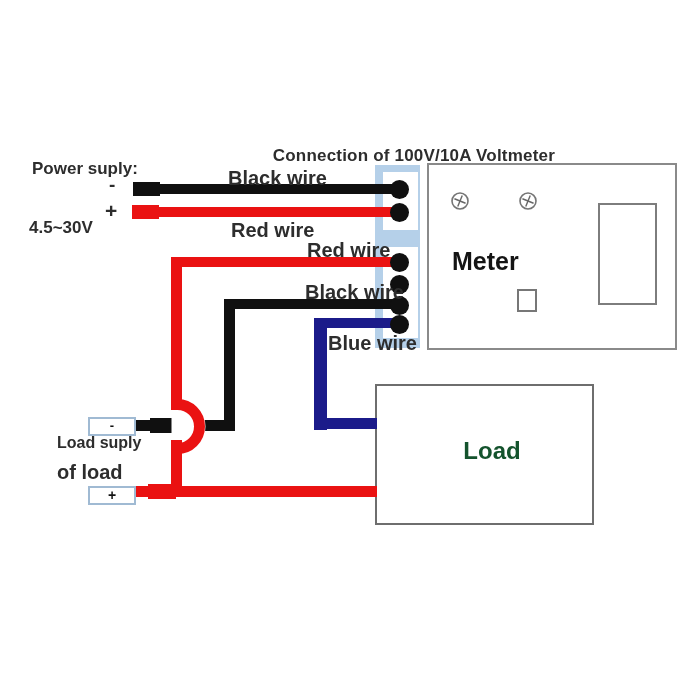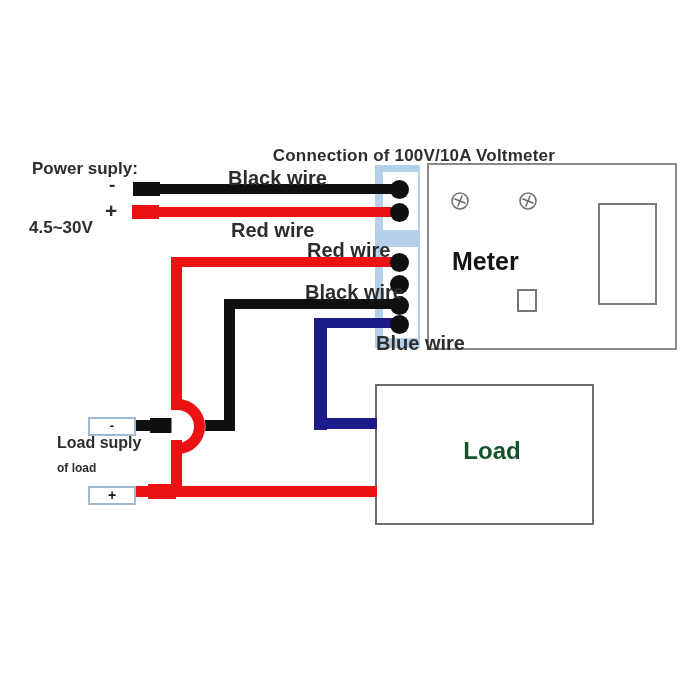--- a/index.html
+++ b/index.html
@@ -17,23 +17,23 @@
            font-size:17px; font-weight:600; color:var(--text); letter-spacing:.2px;margin-top:28px; }
   .lbl { font-size:20px; font-weight:600; color:var(--text); white-space:nowrap; }
   .pi-label   { left:32px;  top:159px; font-size:17px; }
   .pi-voltage { left:29px;  top:190px; font-size:17px;margin-top:28px; }
   .pi-minus   { left:109px; top:174px; font-size:19px; font-weight:700; }
   .pi-plus    { left:105px; top:199px; font-size:21px; font-weight:700; }
   .lbl-top-black { left:228px; top:167px; }
   .lbl-top-red   { left:231px; top:219px; }
   .lbl-mid-red   { left:307px; top:239px; }
   .lbl-mid-black { left:305px; top:281px; }
-  .lbl-mid-blue  { left:328px; top:332px;padding-left:48px; }
+  .lbl-mid-blue  { left:328px; top:332px; }
   .ps-line1 { left:57px; top:434px; font-size:16px; }
-  .ps-line2 { left:57px; top:461px; font-size:12px; }
+  .ps-line2 { left:57px; top:461px; font-size:20px; }
 
   
   .connector { left:375px; top:165px; width:45px; height:183px; background:var(--connector-block); }
   .conn-slot { background:#ffffff; }
   .slot-top    { left:383px; top:172px; width:35px; height:58px; }
   .slot-bottom { left:383px; top:247px; width:35px; height:91px; }
 
   
   .meter-box { left:427px; top:163px; width:246px; height:183px;
                border:2px solid var(--device-border); background:#ffffff; }

